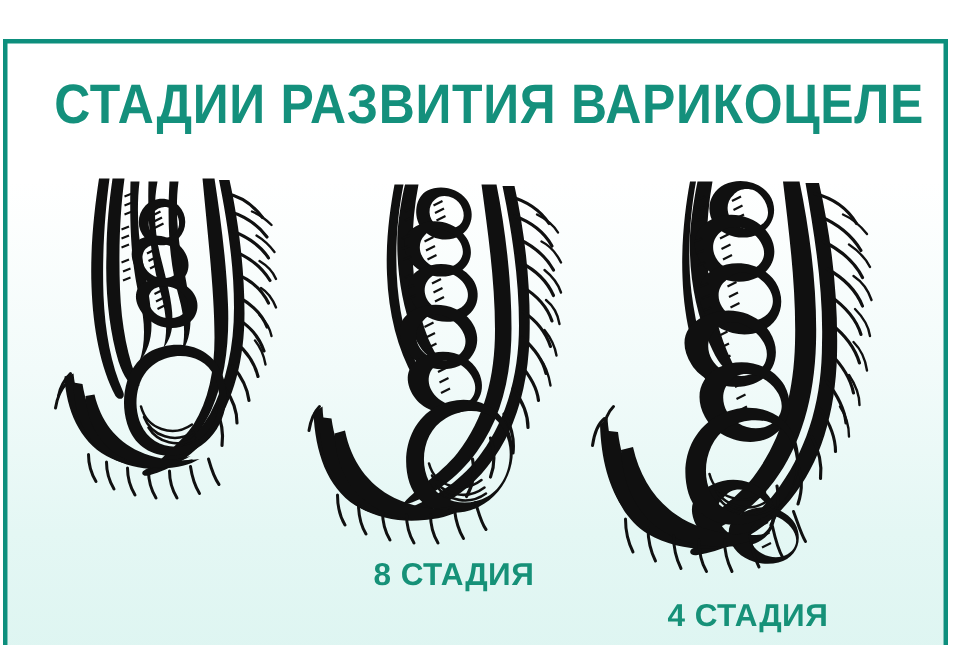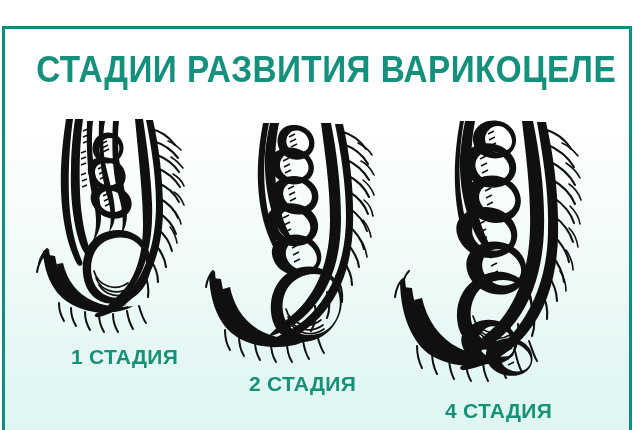--- a/index.html
+++ b/index.html
@@ -407,17 +407,16 @@
           <path d="M97,238 C98,247 100,253 103,259"></path>
           <path d="M112,232 C114,241 116,248 119,253"></path>
           <path d="M126,222 C129,230 131,237 134,242"></path>
           <path d="M0,160 C-5,164 -7,171 -8,178"></path>
           <path d="M6,152 C2,156 0,162 -1,168"></path>
         </g>
       </g>
     </svg>
   </div>
 
-  <div class="caption" id="cap-1">1 СТАДИЯ</div>
-  <div class="caption" id="cap-2">2 СТАДИЯ</div>
+  <div class="caption" id="cap-2">8 СТАДИЯ</div>
   <div class="caption" id="cap-3">4 СТАДИЯ</div>
 
 </div>
 
 </body></html>

